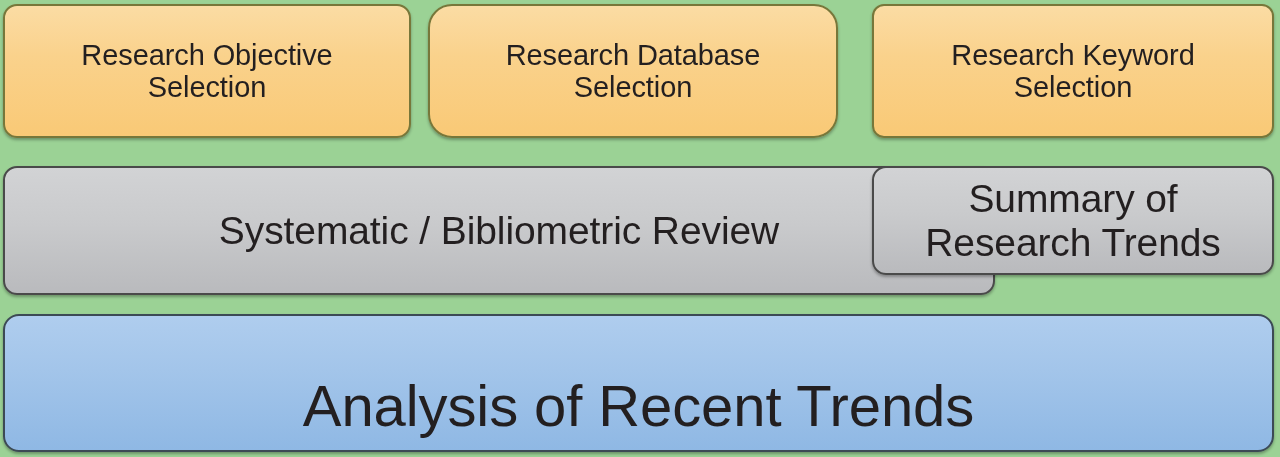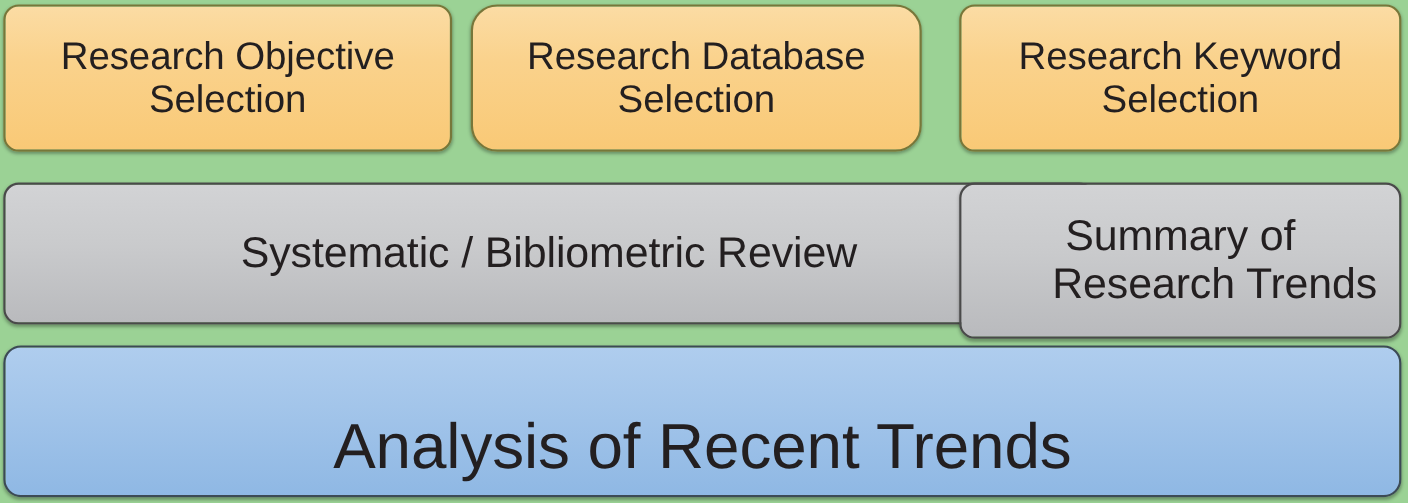--- a/index.html
+++ b/index.html
@@ -36,21 +36,21 @@
     overflow: hidden;
   }
 
   .node span { display: block; width: 100%; padding: 0 10px; }
 
   
   .node.orange {
     background: linear-gradient(180deg, #FBDCA4 0%, #FAD28C 38%, #F9C976 100%);
     border: 2px solid #77773A;
     box-shadow: 0 2px 3px rgba(0,0,0,0.30);
-    font-size: 35px;
+    font-size: 29px;
     font-weight: 400;
     justify-content: center;
   }
 
   
   .node.grey {
     background: linear-gradient(180deg, #D2D3D5 0%, #C9CACC 45%, #B9BABD 100%);
     border: 2px solid #4A4A4A;
     box-shadow: 0 2px 3px rgba(0,0,0,0.30);
     font-size: 39px;
@@ -63,24 +63,24 @@
     border: 2px solid #3C4A55;
     box-shadow: 0 2px 3px rgba(0,0,0,0.30);
     font-size: 58px;
     font-weight: 400;
     border-radius: 16px;
   }
 
   
   #n-objective { left: 3px;   top: 4px;   width: 408px; height: 134px; }
   #n-database  { left: 428px; top: 4px;   width: 410px; height: 134px; border-radius: 24px; }
-  #n-keyword   { left: 872px; top: 4px;   width: 402px; height: 134px; }
+  #n-keyword   { left: 872px; top: 4px;   width: 402px; height: 134px; border-radius: 12px; }
 
   #n-review    { left: 3px;   top: 166px; width: 992px; height: 129px; }
-  #n-summary   { left: 872px; top: 166px; width: 402px; height: 142px; }
+  #n-summary   { left: 872px; top: 166px; width: 402px; height: 109px; }
 
   #n-analysis  { left: 3px;   top: 314px; width: 1271px; height: 138px; }
 </style>
 </head>
 <body>
 
 <div id="diagram">
 
   <div class="node orange" id="n-objective">
     <span>
@@ -105,21 +105,21 @@
 
   <div class="node grey" id="n-review">
     <span>
         <span style="display: block;">Systematic / Bibliometric Review</span>
       </span>
   </div>
 
   <div class="node grey" id="n-summary">
     <span>
         <span style="display: block;">Summary of</span>
-        <span style="display: block; text-align: right;">Research Trends</span>
+        <span style="display: block;">Research Trends</span>
       </span>
   </div>
 
   <div class="node blue" id="n-analysis">
     <span>
         <span style="display: block; margin-top: 46px;">Analysis of Recent Trends</span>
       </span>
   </div>
 
 </div>

